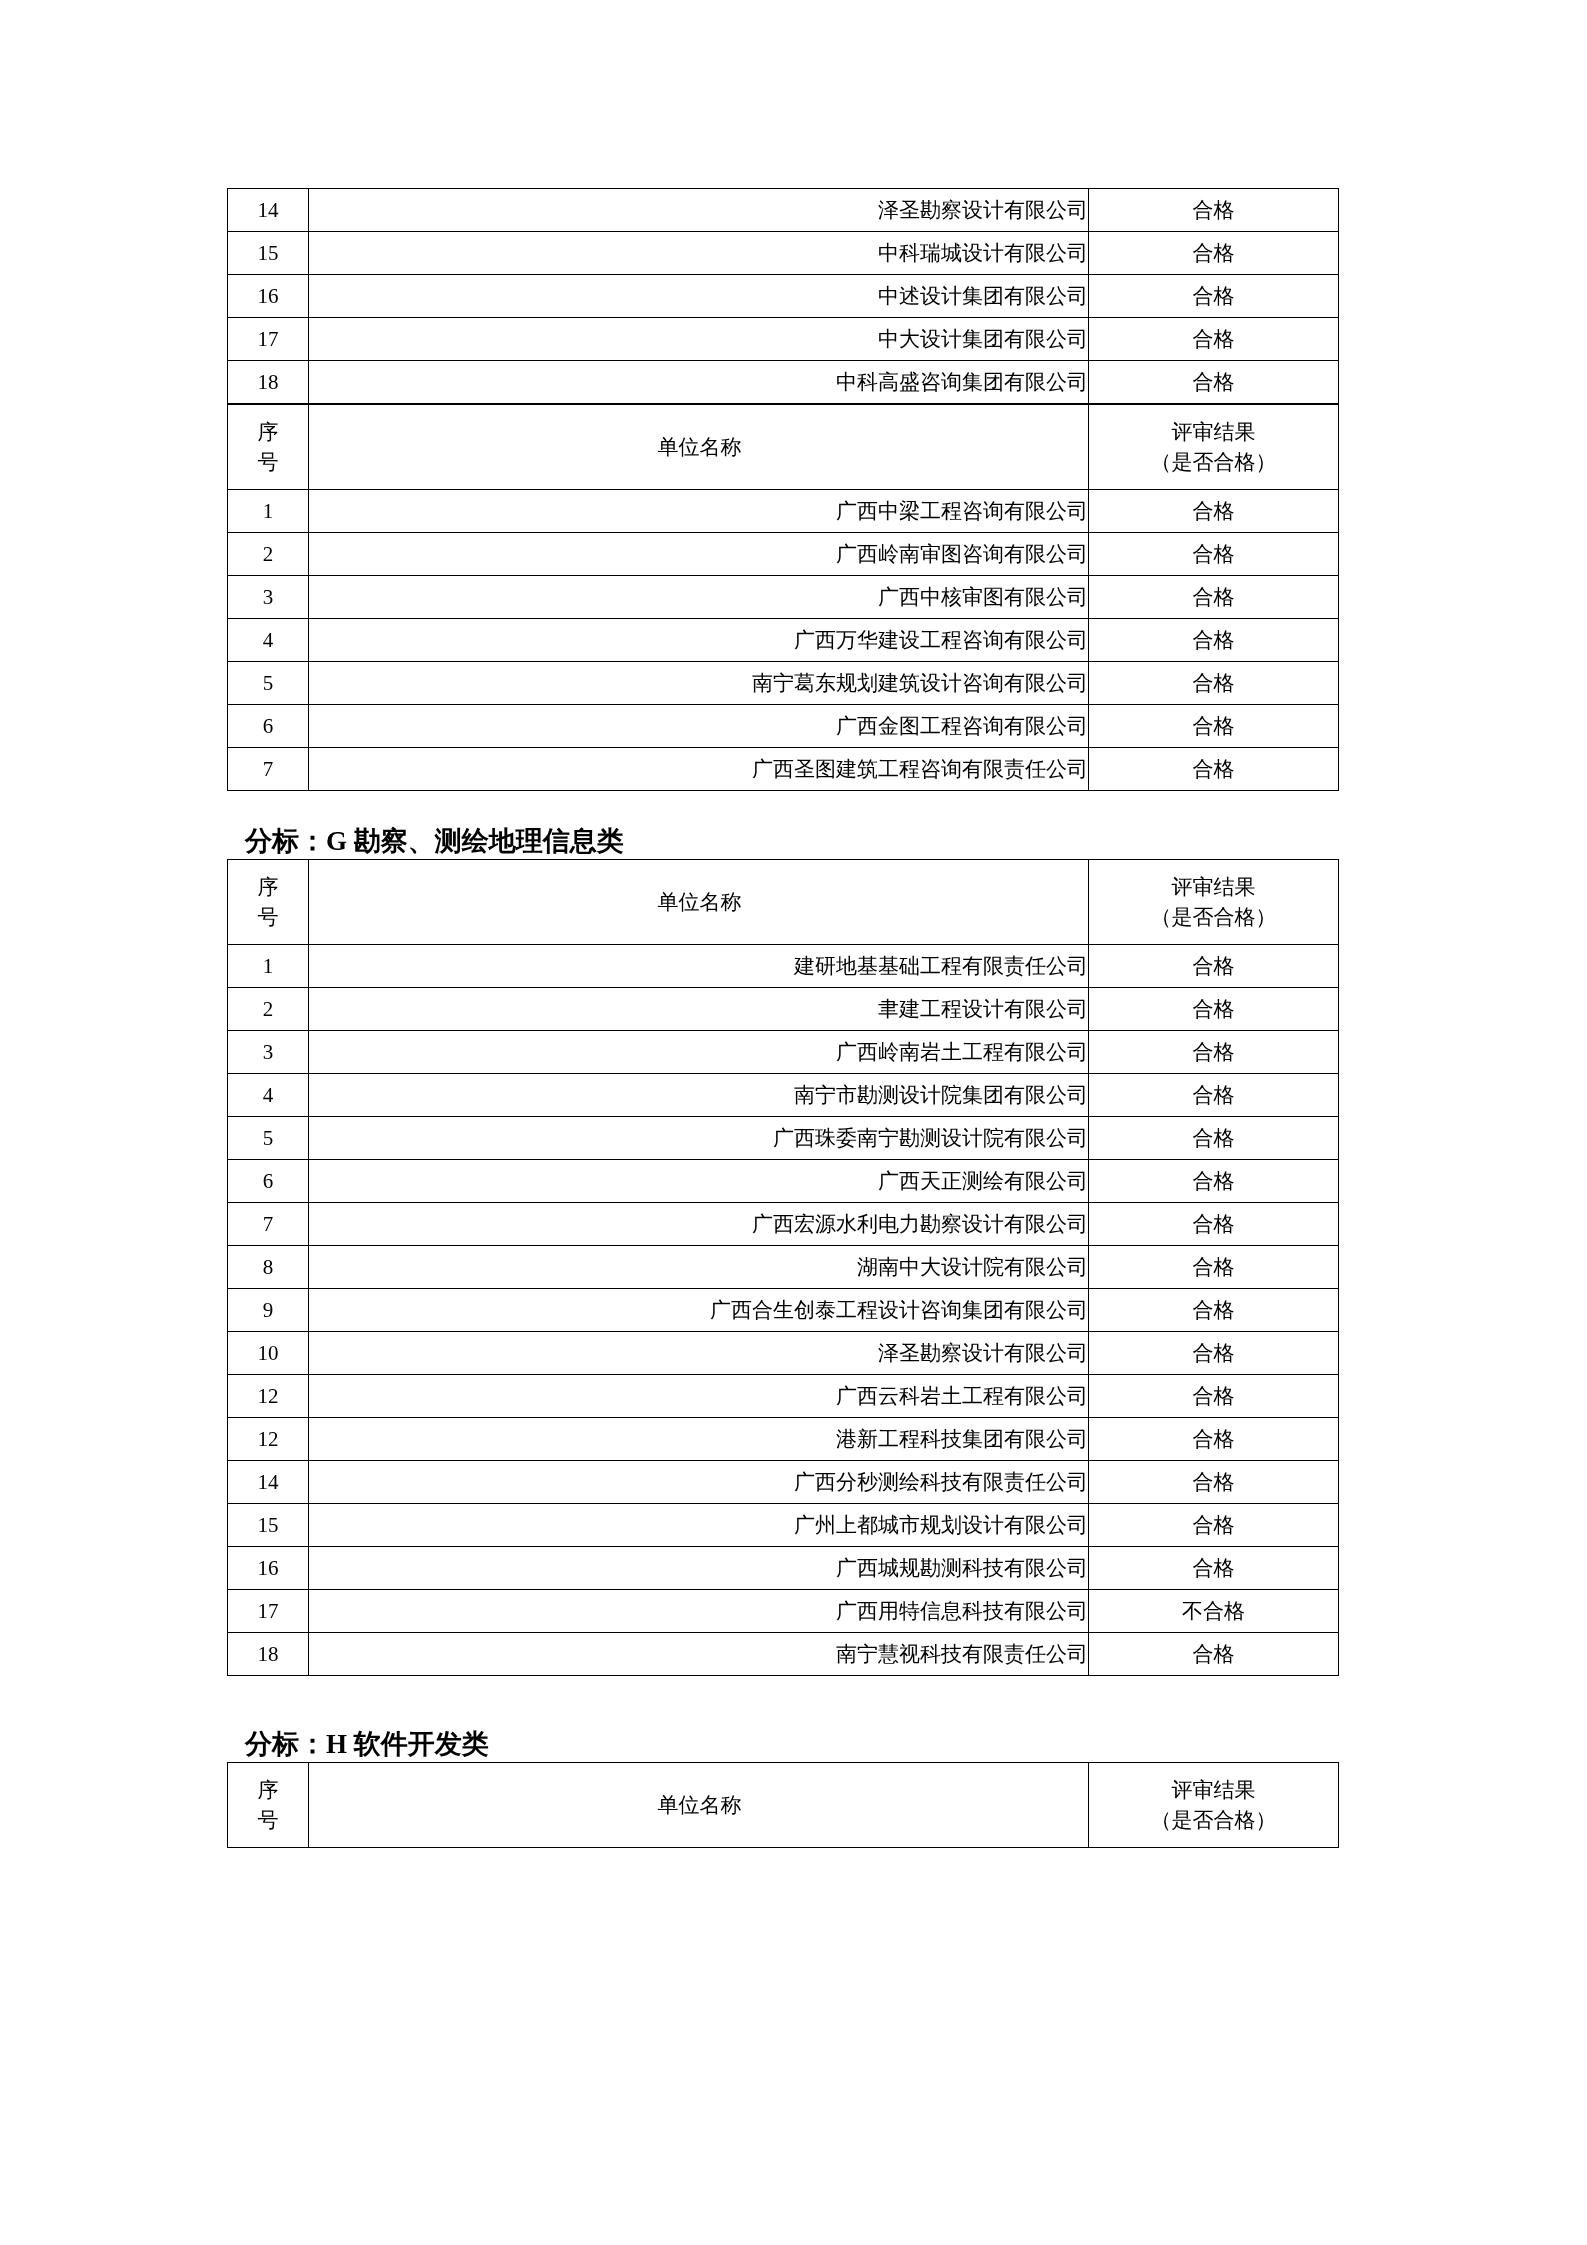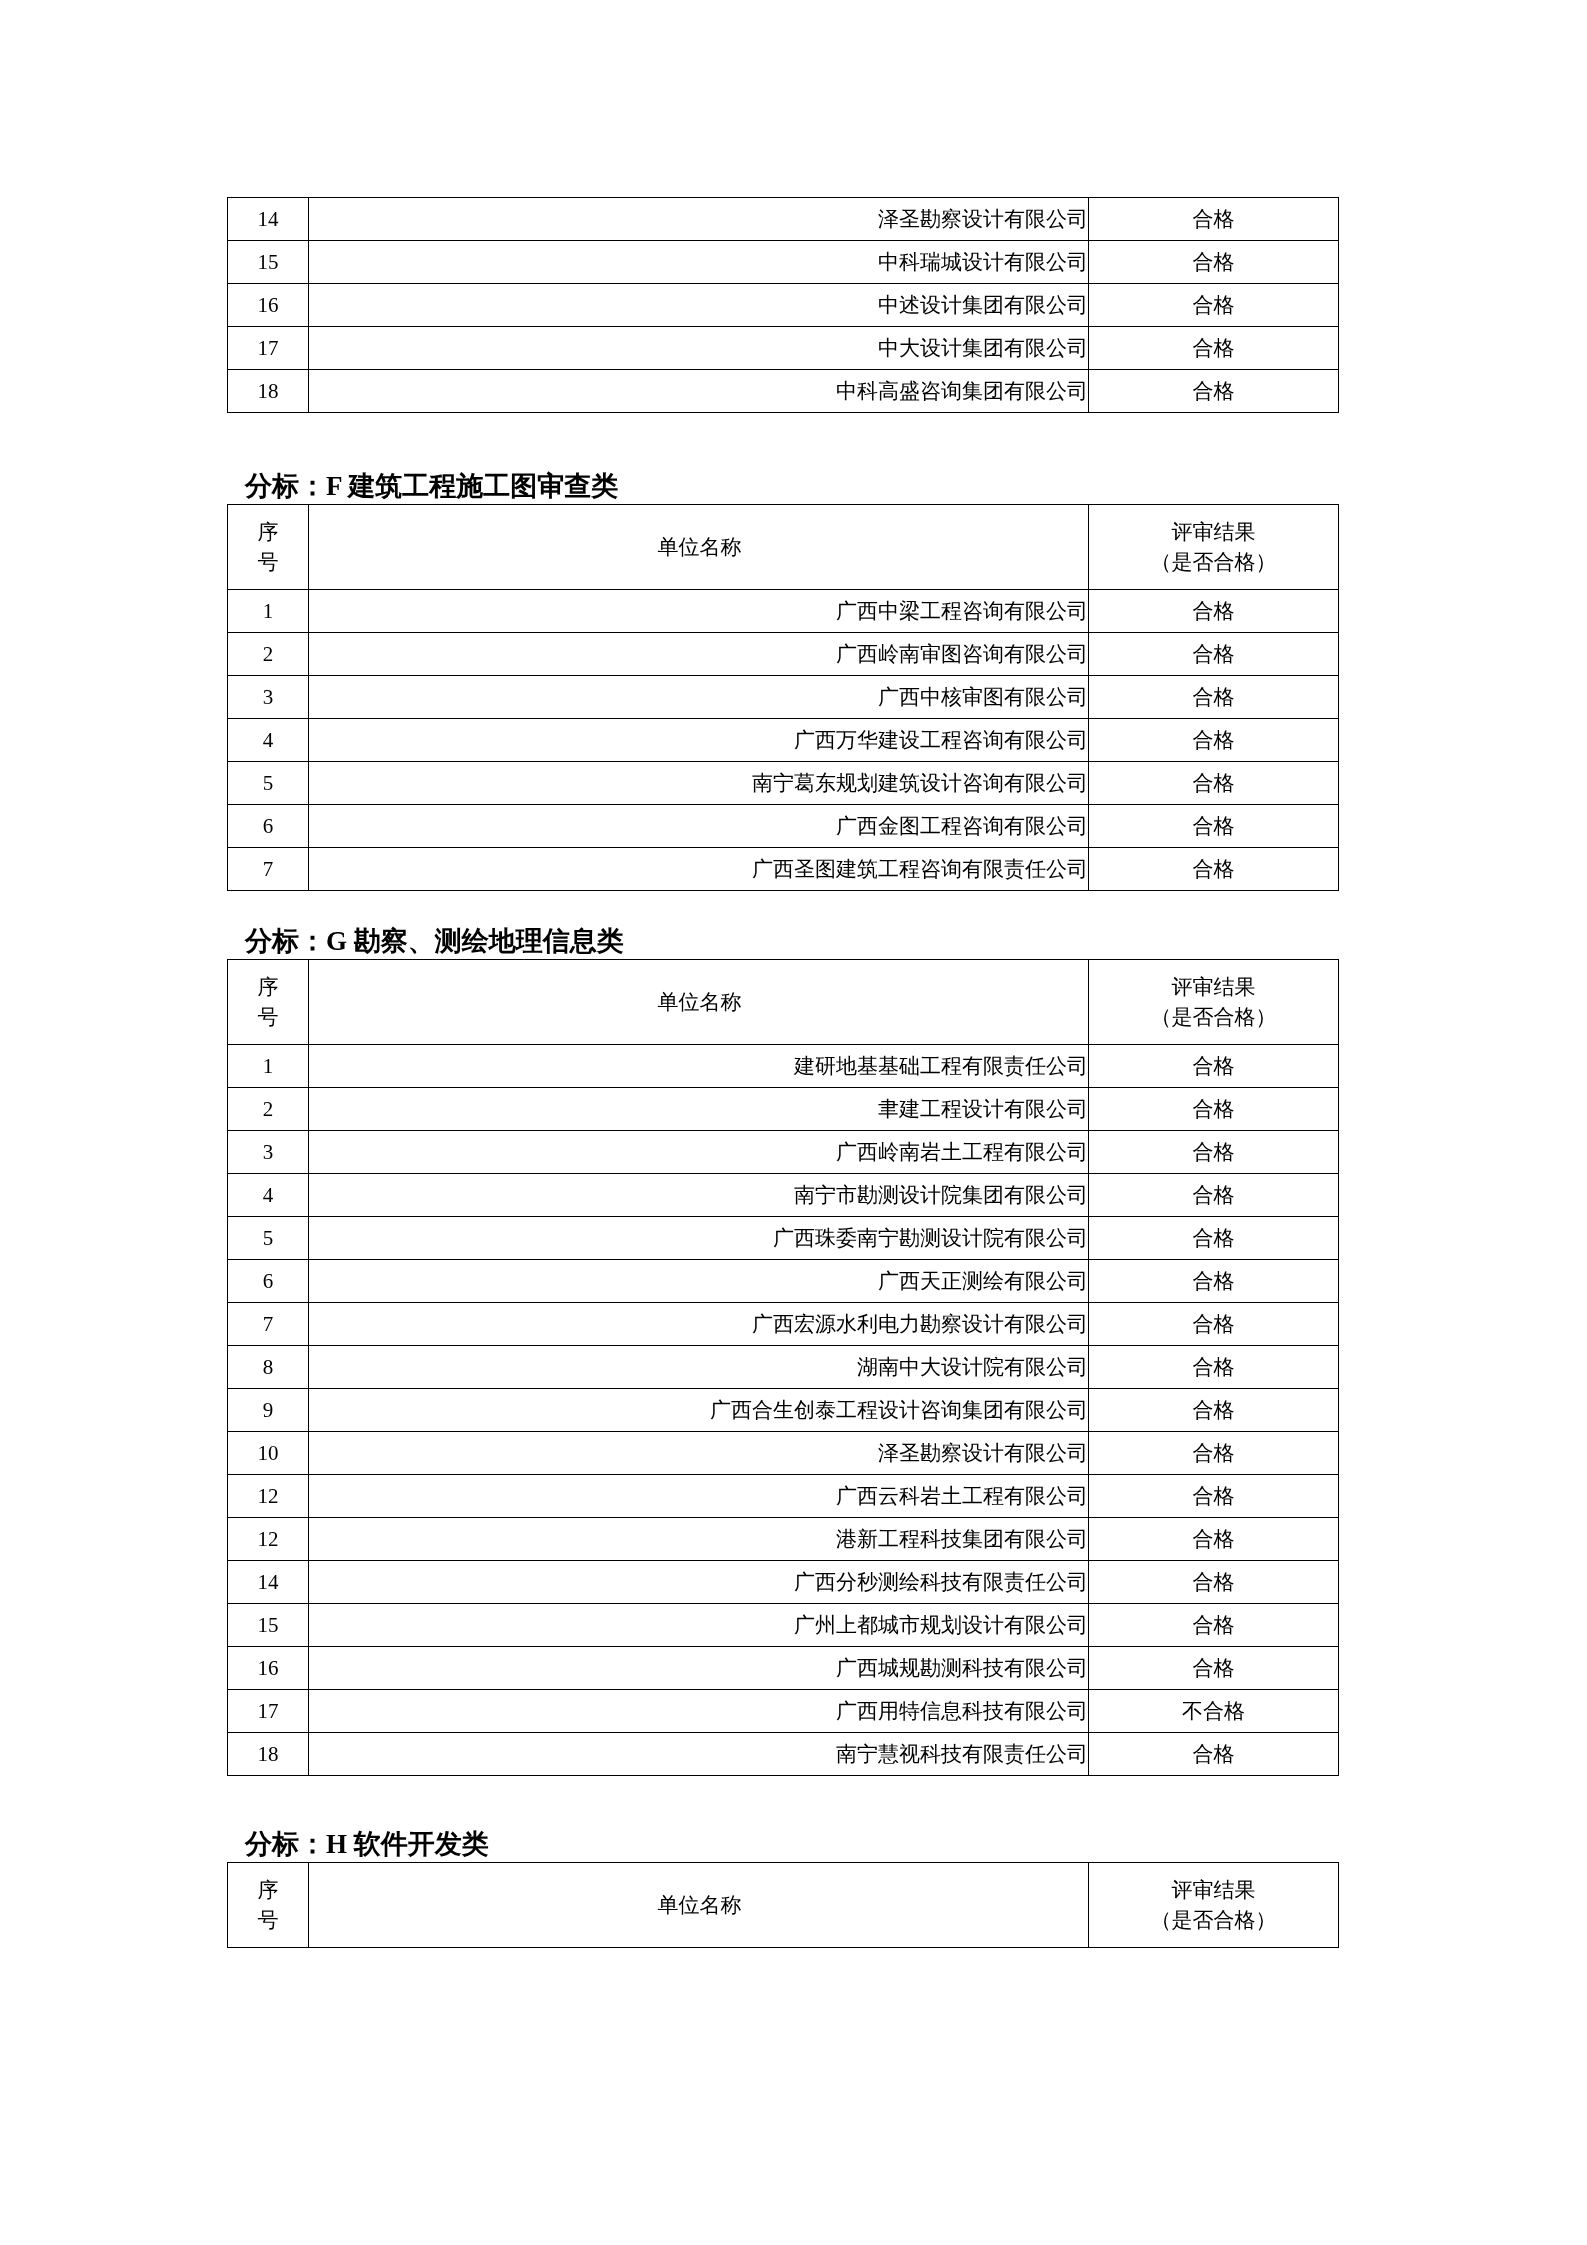--- a/index.html
+++ b/index.html
@@ -2,21 +2,21 @@
 <html><head>
 <meta charset="utf-8">
 <style>
   html,body{margin:0;padding:0;}
   body{
     width:1587px;height:2245px;
     background:#ffffff;color:#000000;
     font-family:"Liberation Serif","DejaVu Serif",serif;
     overflow:hidden;position:relative;
   }
-  .content{position:absolute;left:227px;top:13px;width:1111px;}
+  .content{position:absolute;left:227px;top:4px;width:1111px;}
   .doc-table{
     border-collapse:collapse;table-layout:fixed;
     width:1111px;
   }
   .doc-table td,.doc-table th{
     border:1px solid #000;
     font-weight:normal;
     font-size:21px;
     padding:0;
     vertical-align:middle;
@@ -74,21 +74,20 @@
           <td class="c-result">合格</td>
         </tr>
         <tr>
           <td class="c-no">18</td>
           <td class="c-name">中科高盛咨询集团有限公司</td>
           <td class="c-result">合格</td>
         </tr>
       </tbody>
   </table>
 
-  <div class="section-title title-f">分标：F 建筑工程施工图审查类</div>
   <table class="doc-table">
     <colgroup>
         <col class="w-no">
         <col class="w-name">
         <col class="w-result">
       </colgroup>
     <thead>
       <tr>
         <th class="c-no">
           <div class="hdr-line">序</div>

